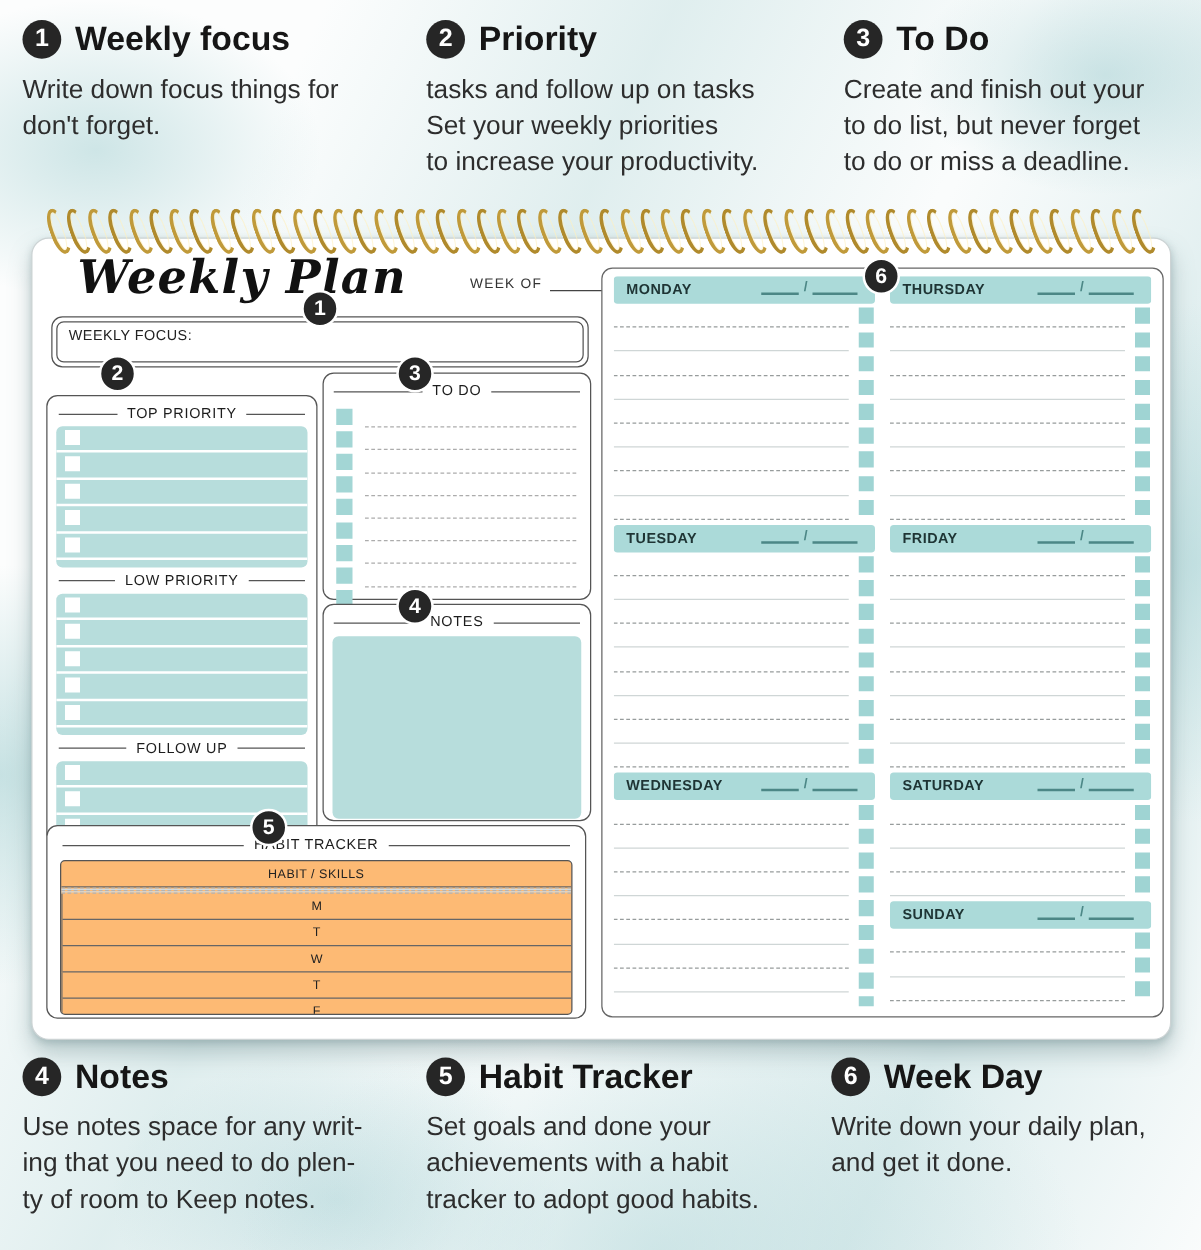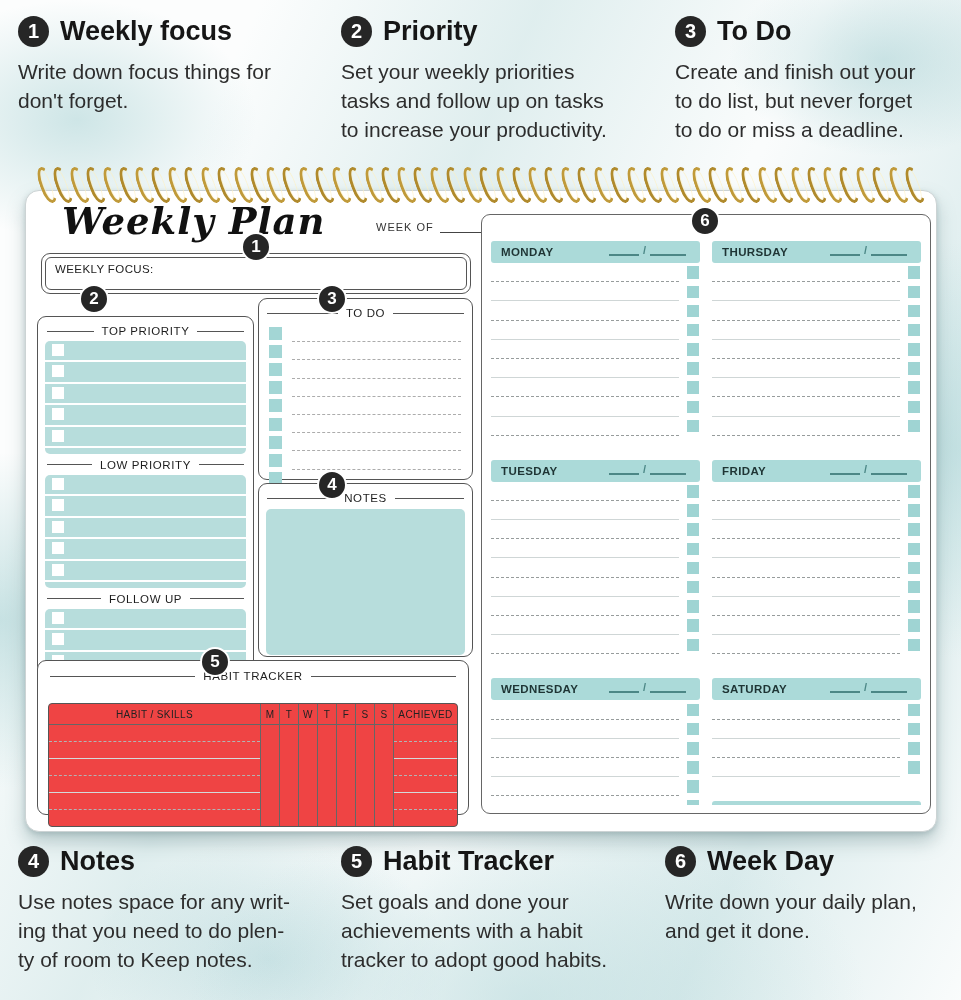--- a/index.html
+++ b/index.html
@@ -67,40 +67,40 @@
   .p-cb{position:absolute;left:7px;top:3px;width:12px;height:12px;background:#fff;}
   
   .todo-rows{padding:1px 2px 0;}
   .todo-row{display:flex;height:18.2px;align-items:stretch;}
   .todo-cb{width:13px;height:13px;background:#a3d6d5;align-self:center;margin:0 10px 0 2px;flex:0 0 13px;}
   .dline{flex:1;border-bottom:1px dashed #acacac;margin-right:3px;}
   
   .notes-fill{background:#b7dddc;border-radius:5px;height:146px;margin:2px 1px 0;}
   
   .ht-table{display:flex;border:1.2px solid #555;border-radius:4px;overflow:hidden;
-    height:122px;margin-top:18px;background:#ef4444;}
+    height:122px;margin-top:3px;background:#fdba74;flex-direction:column;}
   .ht-col{display:flex;flex-direction:column;box-sizing:border-box;}
   .ht-col + .ht-col{border-left:1px solid #666;}
   .ht-wide{flex:1;}
   .ht-day{flex:0 0 19px;}
   .ht-goal{flex:0 0 64px;}
   .ht-ach{flex:0 0 64px;}
   .ht-h{height:20px;border-bottom:1px solid #666;display:flex;align-items:center;justify-content:center;
     font-size:10px;letter-spacing:.4px;color:#222;white-space:nowrap;}
   .ht-body{flex:1;display:flex;flex-direction:column;}
   .ht-row{flex:1;}
   .ht-row.dash{border-bottom:1px dashed #b3b3b3;}
   .ht-row.solid{border-bottom:1px solid #d4dadb;}
   .ht-row:last-child{border-bottom:none;}
   
   .day-col{flex:1;display:flex;flex-direction:column;overflow:hidden;}
   .day-sec{margin-top:4px;}
   .day-sec:first-child{margin-top:0;}
   .day-hdr{height:22px;background:#abdad9;border-radius:3px;display:flex;align-items:center;
-    justify-content:space-between;padding:0 10px;margin-top:20px;}
+    justify-content:space-between;padding:0 10px;}
   .day-name{font-size:11.5px;font-weight:bold;letter-spacing:.4px;color:#1e3434;}
   .day-date{display:flex;align-items:flex-end;gap:4px;padding-bottom:4px;color:#4c8786;
     font-weight:bold;font-size:11px;margin-right:4px;}
   .day-date .b1{display:inline-block;width:30px;border-bottom:2px solid #4c8786;height:8px;}
   .day-date .b2{display:inline-block;width:36px;border-bottom:2px solid #4c8786;height:8px;}
   .day-row{display:flex;height:19.2px;align-items:stretch;}
   .dayline{flex:1;align-self:stretch;border-bottom:1px dashed #979c9c;}
   .day-row.even .dayline{border-bottom:1px solid #cfd6d6;}
   .day-cb{width:12.5px;height:12.5px;background:#9fd4d3;align-self:center;margin-left:8px;
     margin-right:1px;flex:0 0 12.5px;}
@@ -114,22 +114,22 @@
     <span class="ann-title">Weekly focus</span>
   </div>
   <span class="ann-line">Write down focus things for</span>
   <span class="ann-line">don't forget.</span>
 </div>
 <div class="ann" style="left:341px;top:16px;">
   <div class="ann-head">
     <span class="ann-badge">2</span>
     <span class="ann-title">Priority</span>
   </div>
+  <span class="ann-line">tasks and follow up on tasks</span>
   <span class="ann-line">Set your weekly priorities</span>
-  <span class="ann-line">tasks and follow up on tasks</span>
   <span class="ann-line">to increase your productivity.</span>
 </div>
 <div class="ann" style="left:675px;top:16px;">
   <div class="ann-head">
     <span class="ann-badge">3</span>
     <span class="ann-title">To Do</span>
   </div>
   <span class="ann-line">Create and finish out your</span>
   <span class="ann-line">to do list, but never forget</span>
   <span class="ann-line">to do or miss a deadline.</span>

